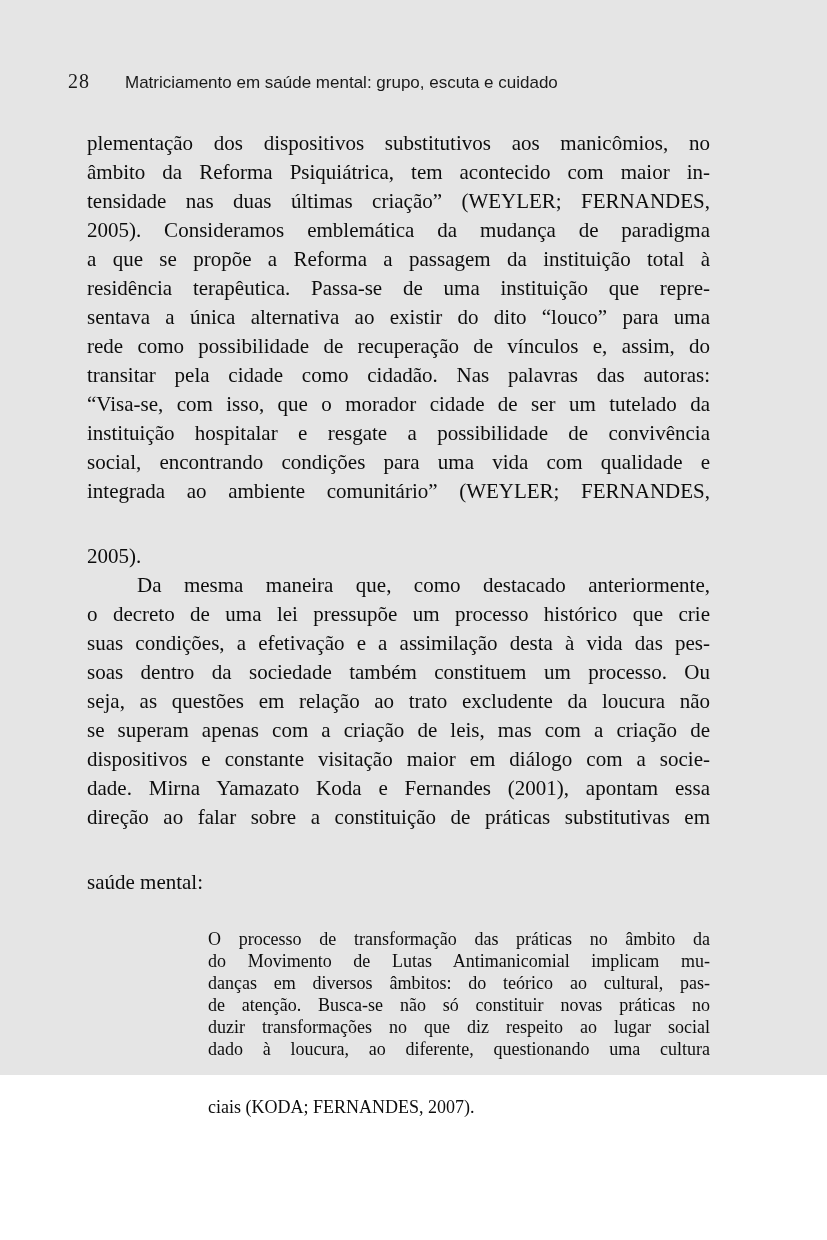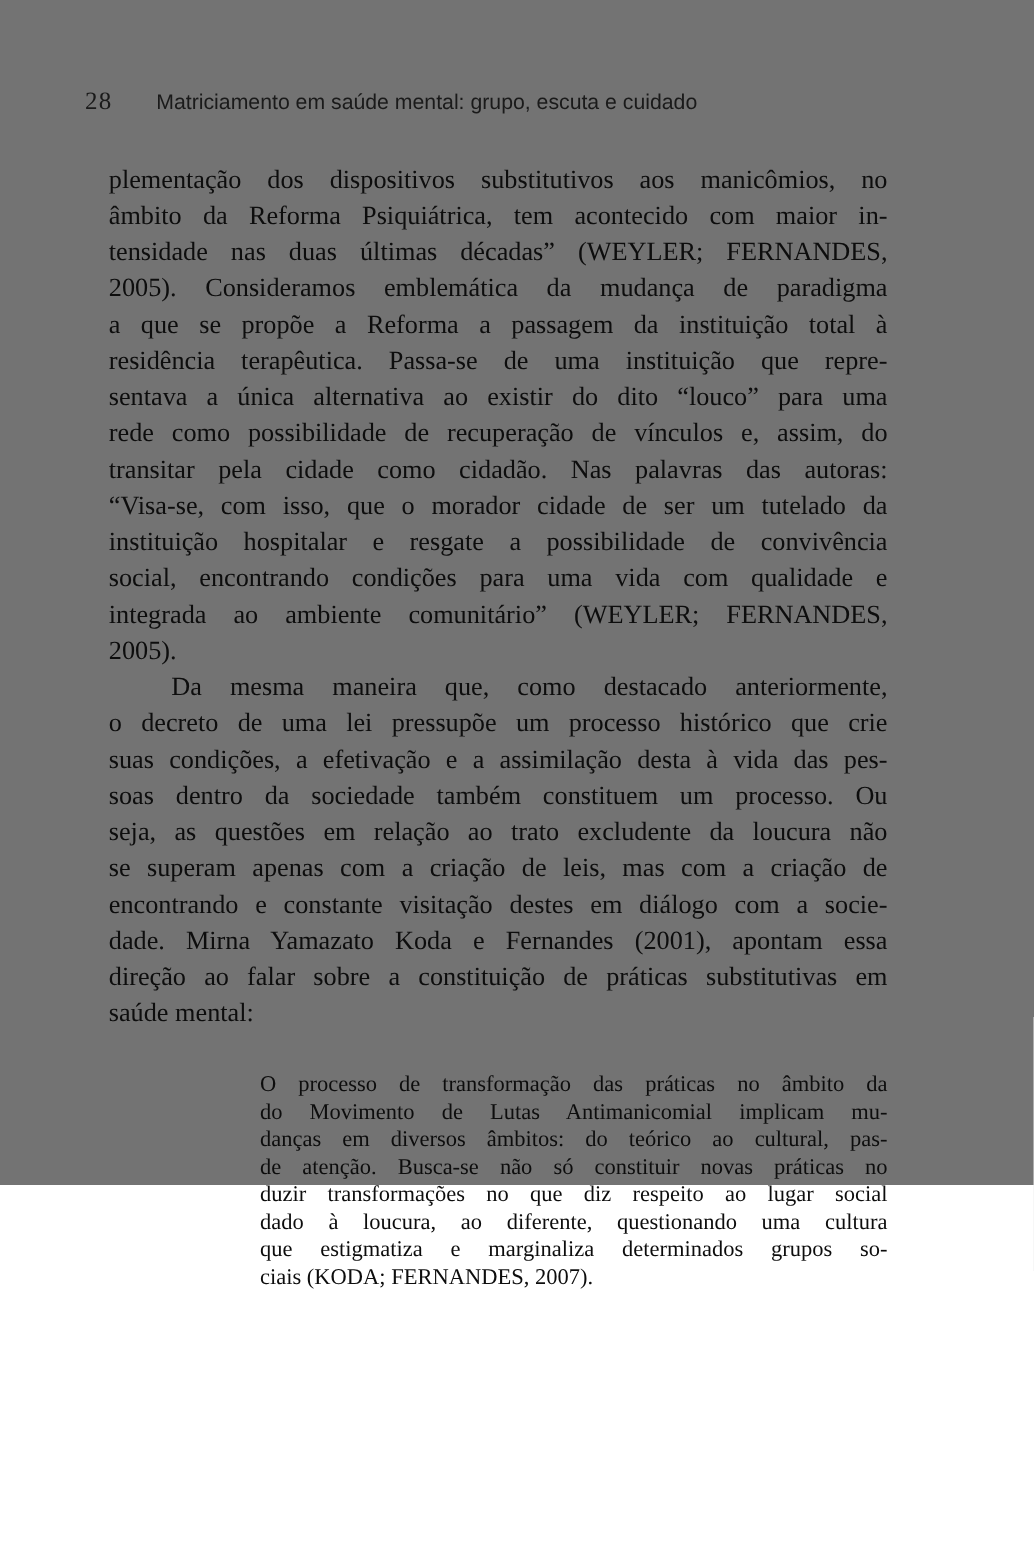--- a/index.html
+++ b/index.html
@@ -10,23 +10,23 @@
   body {
     width: 827px;
     height: 1240px;
     overflow: hidden;
     font-family: "Liberation Serif", serif;
     color: #111111;
   }
   .page {
     box-sizing: border-box;
     width: 827px;
-    height: 948px;
+    height: 1075px;
     padding: 70px 117px 0 87px;
-    background: #737373;
+    background: #e5e5e5;
   }
   
   .running-header {
     display: flex;
     align-items: baseline;
     margin-left: -19px;
     margin-bottom: 36px;
   }
   .page-number {
     font-family: "Liberation Serif", serif;
@@ -52,20 +52,21 @@
     color: #0d0d0d;
   }
   .line {
     text-align: justify;
     text-align-last: justify;
     white-space: normal;
   }
   .line-last {
     text-align: left;
     text-align-last: left;
+    margin-top: 36px;
   }
   .para-indent .line:first-child {
     text-indent: 50px;
   }
   
   .block-quote {
     margin: 31px 0 0 121px;
     padding: 0;
     width: 502px;
     font-size: 18px;
@@ -81,53 +82,52 @@
   <header class="running-header">
     <span class="page-number">28</span>
     <span class="running-title">Matriciamento em saúde mental: grupo, escuta e cuidado</span>
   </header>
 
   <main class="page-body">
 
     <div class="para">
         <div class="line">plementação dos dispositivos substitutivos aos manicômios, no</div>
         <div class="line">âmbito da Reforma Psiquiátrica, tem acontecido com maior in-</div>
-        <div class="line">tensidade nas duas últimas décadas” (WEYLER; FERNANDES,</div>
+        <div class="line">tensidade nas duas últimas criação” (WEYLER; FERNANDES,</div>
         <div class="line">2005). Consideramos emblemática da mudança de paradigma</div>
         <div class="line">a que se propõe a Reforma a passagem da instituição total à</div>
         <div class="line">residência terapêutica. Passa-se de uma instituição que repre-</div>
         <div class="line">sentava a única alternativa ao existir do dito “louco” para uma</div>
         <div class="line">rede como possibilidade de recuperação de vínculos e, assim, do</div>
         <div class="line">transitar pela cidade como cidadão. Nas palavras das autoras:</div>
         <div class="line">“Visa-se, com isso, que o morador cidade de ser um tutelado da</div>
         <div class="line">instituição hospitalar e resgate a possibilidade de convivência</div>
         <div class="line">social, encontrando condições para uma vida com qualidade e</div>
         <div class="line">integrada ao ambiente comunitário” (WEYLER; FERNANDES,</div>
         <div class="line line-last">2005).</div>
       </div>
 
     <div class="para para-indent">
         <div class="line">Da mesma maneira que, como destacado anteriormente,</div>
         <div class="line">o decreto de uma lei pressupõe um processo histórico que crie</div>
         <div class="line">suas condições, a efetivação e a assimilação desta à vida das pes-</div>
         <div class="line">soas dentro da sociedade também constituem um processo. Ou</div>
         <div class="line">seja, as questões em relação ao trato excludente da loucura não</div>
         <div class="line">se superam apenas com a criação de leis, mas com a criação de</div>
-        <div class="line">encontrando e constante visitação destes em diálogo com a socie-</div>
+        <div class="line">dispositivos e constante visitação maior em diálogo com a socie-</div>
         <div class="line">dade. Mirna Yamazato Koda e Fernandes (2001), apontam essa</div>
         <div class="line">direção ao falar sobre a constituição de práticas substitutivas em</div>
         <div class="line line-last">saúde mental:</div>
       </div>
 
     <blockquote class="block-quote">
         <div class="line">O processo de transformação das práticas no âmbito da</div>
         <div class="line">do Movimento de Lutas Antimanicomial implicam mu-</div>
         <div class="line">danças em diversos âmbitos: do teórico ao cultural, pas-</div>
         <div class="line">de atenção. Busca-se não só constituir novas práticas no</div>
         <div class="line">duzir transformações no que diz respeito ao lugar social</div>
         <div class="line">dado à loucura, ao diferente, questionando uma cultura</div>
-        <div class="line">que estigmatiza e marginaliza determinados grupos so-</div>
         <div class="line line-last">ciais (KODA; FERNANDES, 2007).</div>
       </blockquote>
 
   </main>
 
 </div>
 
 </body></html>

